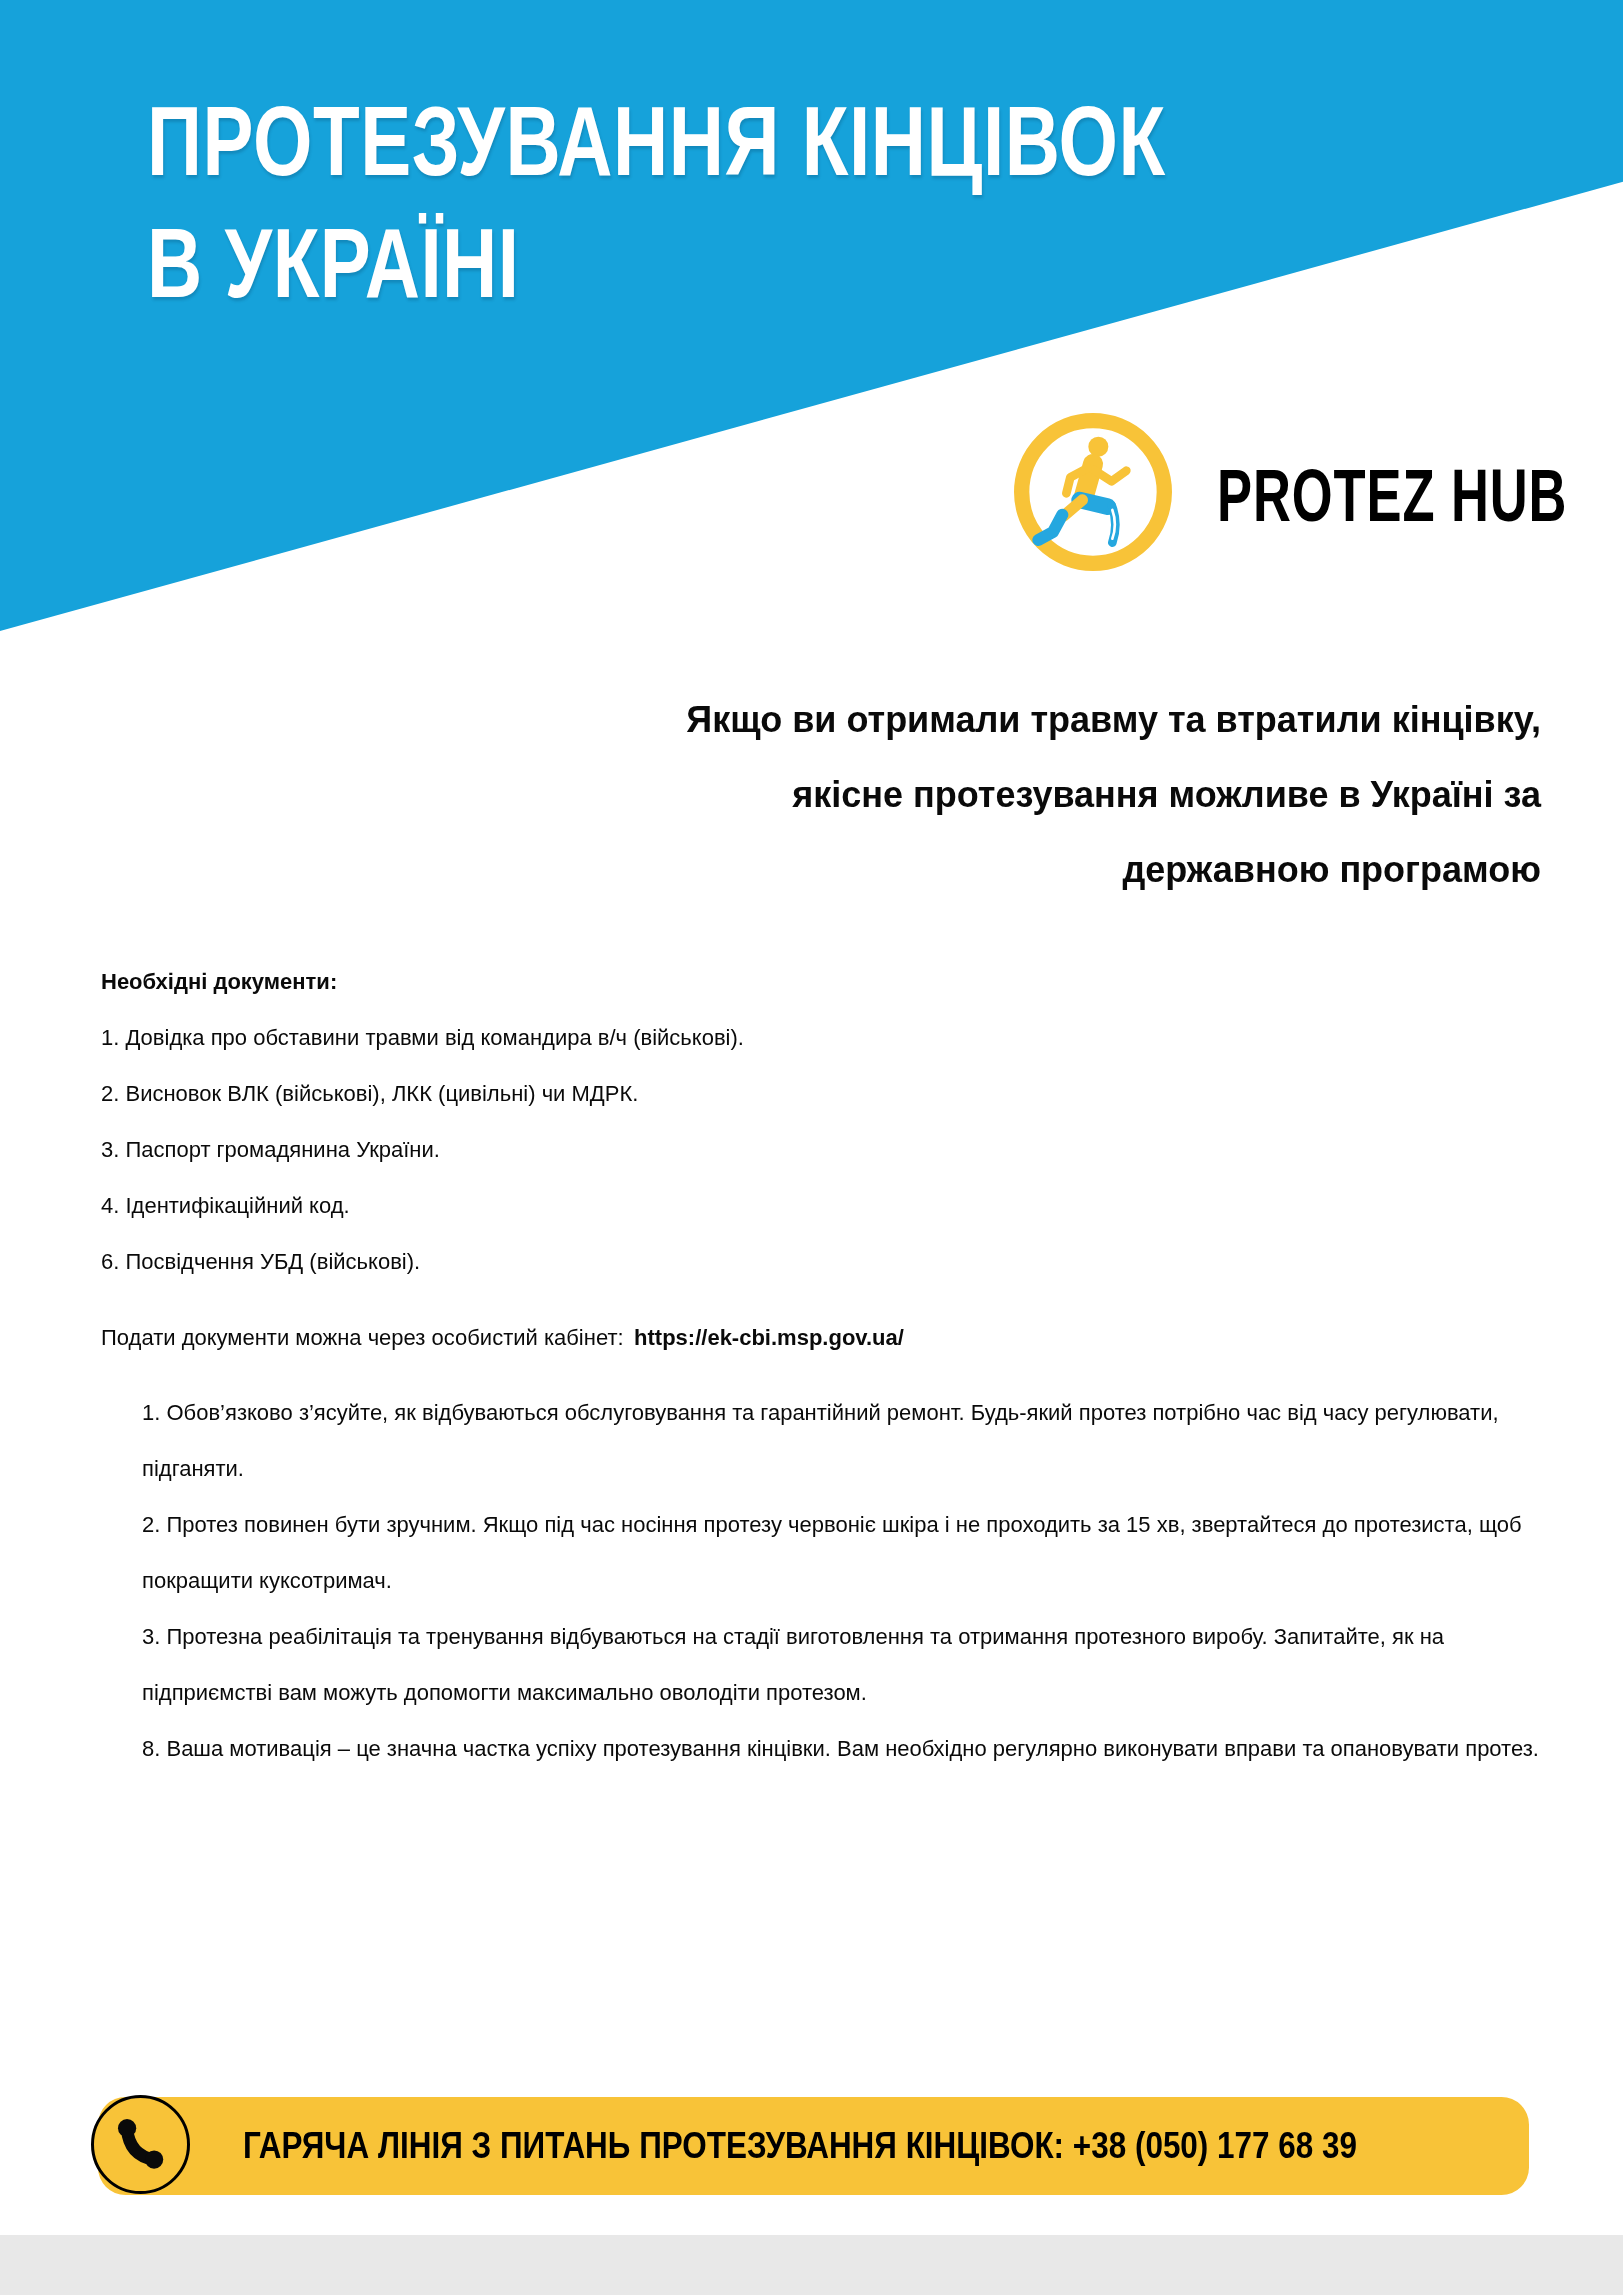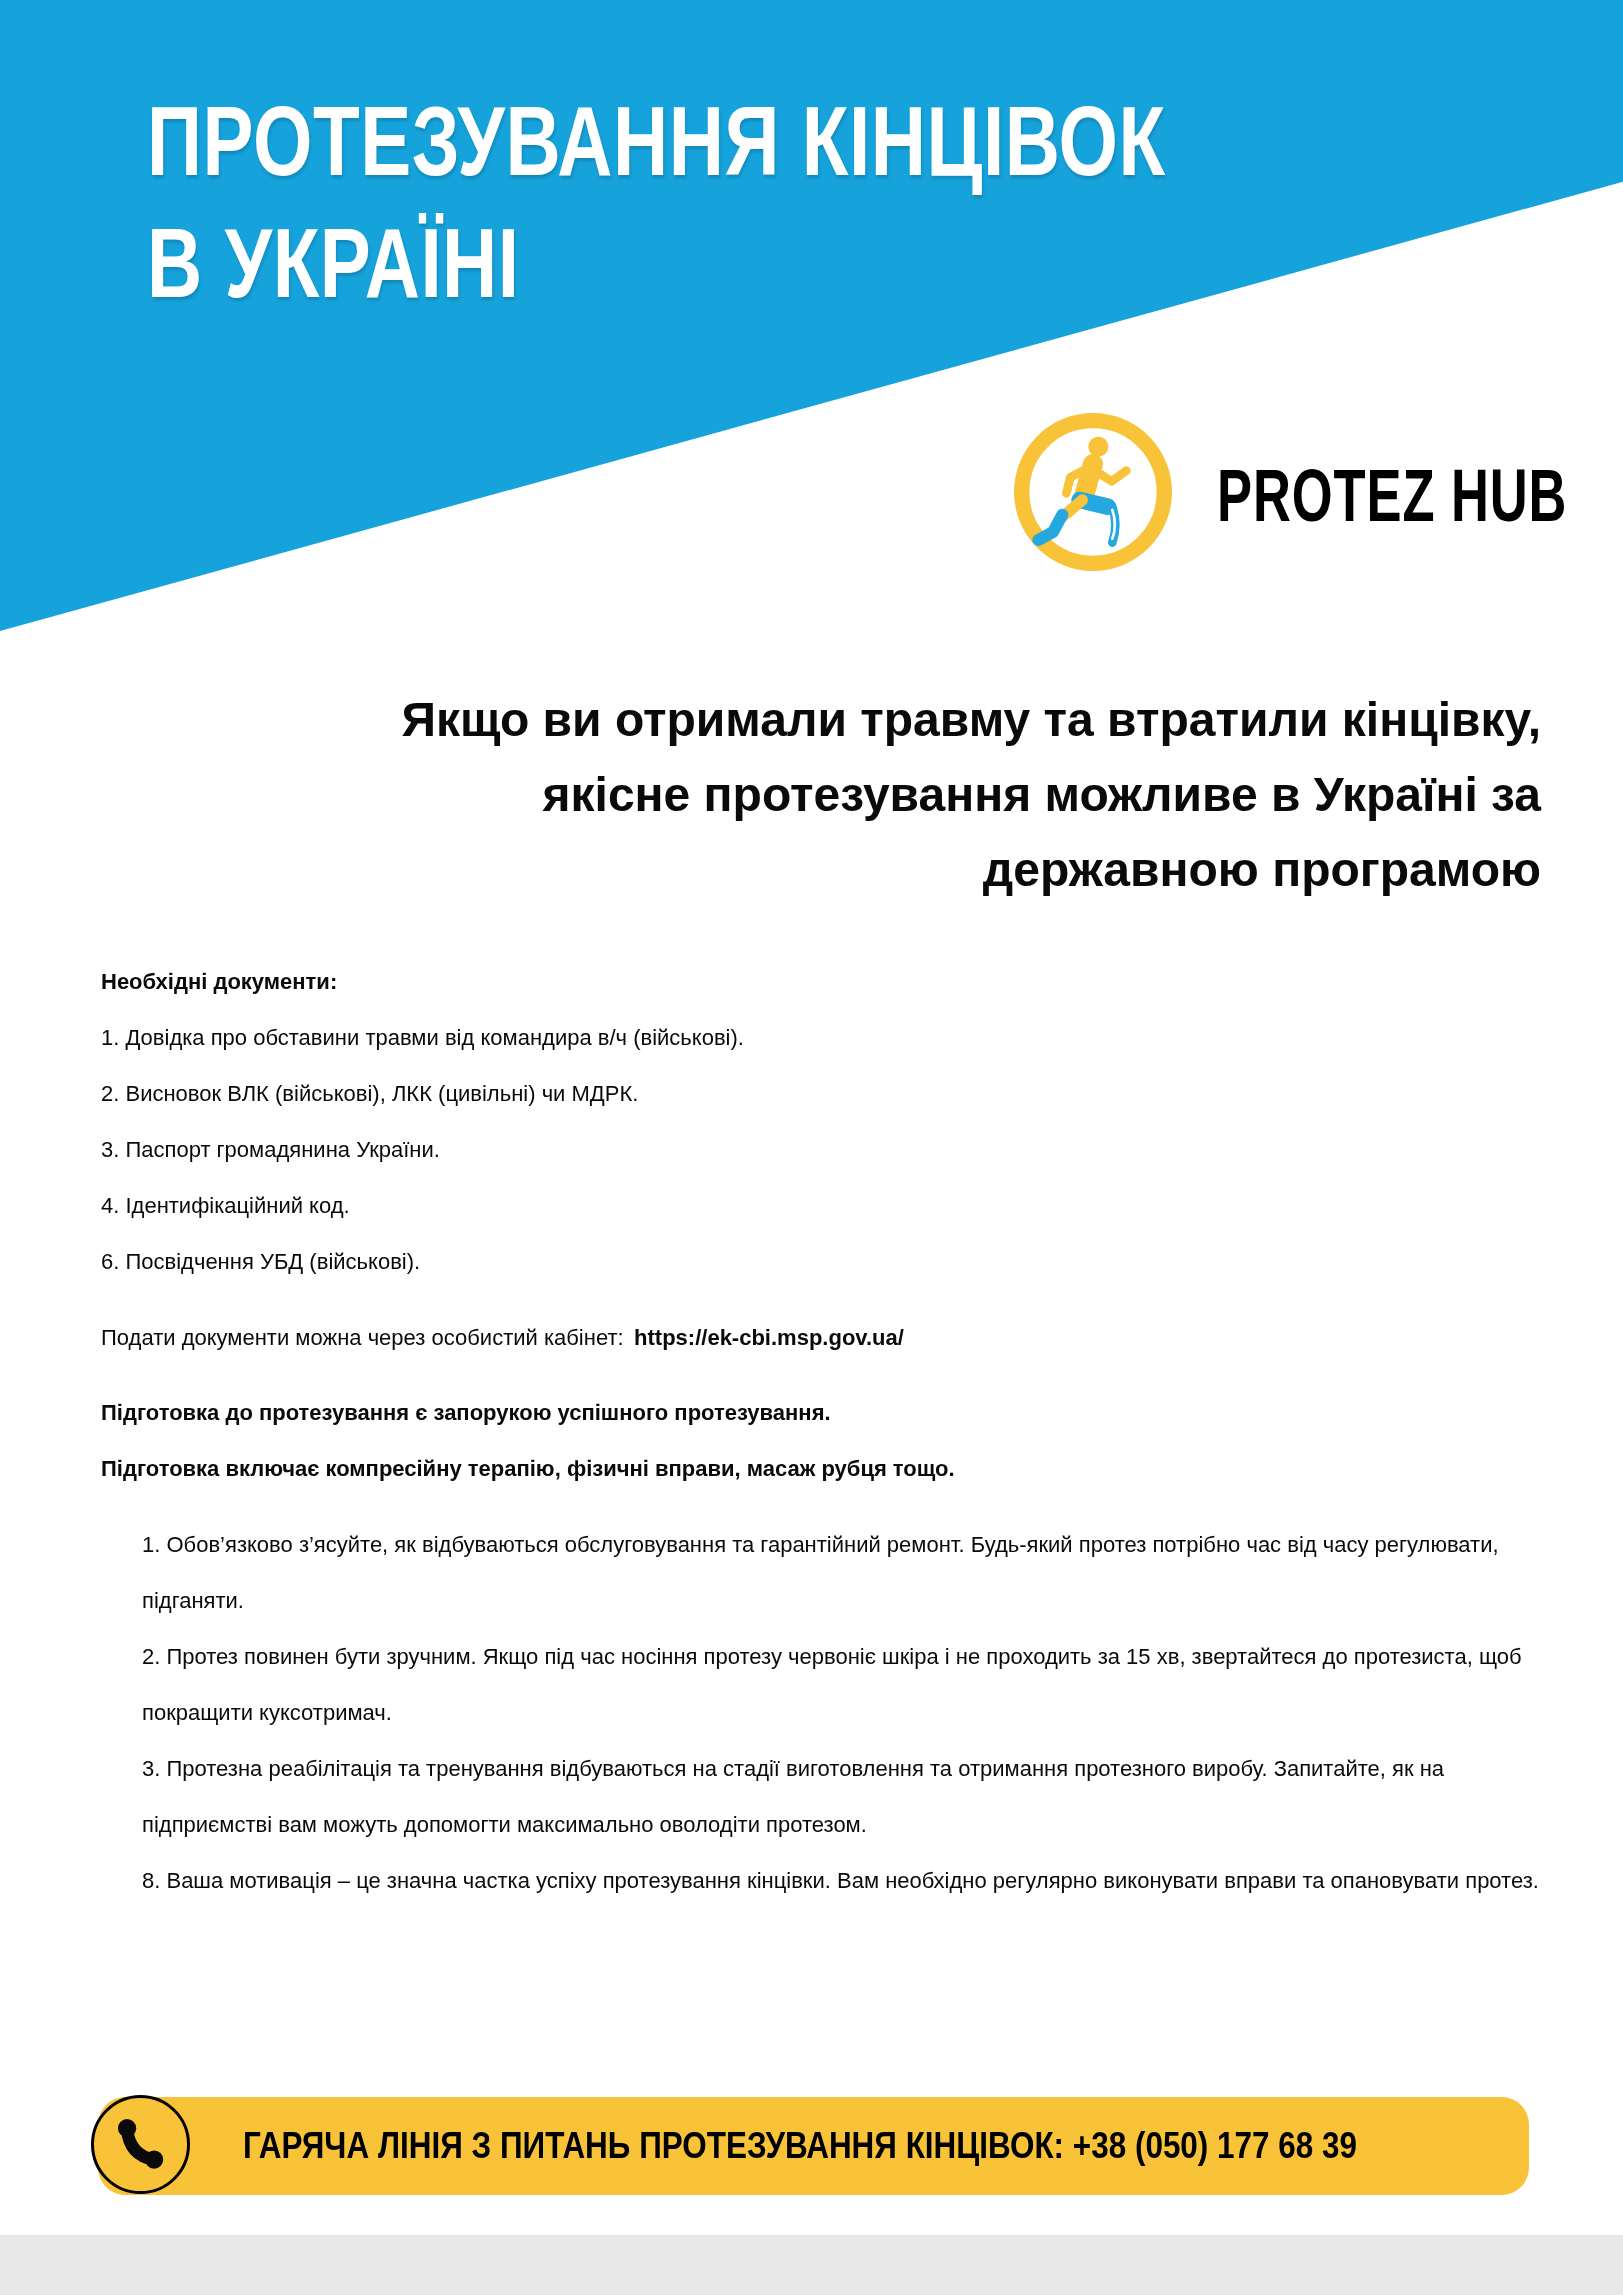--- a/index.html
+++ b/index.html
@@ -62,21 +62,21 @@
   
   .headline {
     position: absolute;
     right: 82px; top: 682px;
     text-align: right;
   }
   .headline-line {
     display: block;
     height: 75px; line-height: 75px;
     white-space: nowrap;
-    font-size: 48px;
+    font-size: 36px;
     font-weight: 700;
   }
 
   
   .body-copy {
     position: absolute;
     left: 101px; top: 954px;
     width: 1446px;
     font-size: 22px;
     line-height: 56px;
@@ -176,24 +176,20 @@
       <li>2. Висновок ВЛК (військові), ЛКК (цивільні) чи МДРК.</li>
       <li>3. Паспорт громадянина України.</li>
       <li>4. Ідентифікаційний код.</li>
       <li>6. Посвідчення УБД (військові).</li>
     </ul>
 
     <div class="submission-line">
       <span>Подати документи можна через особистий кабінет:</span><span class="submission-url">https://ek-cbi.msp.gov.ua/</span>
     </div>
 
-    <div class="preparation-note">
-      <span class="prep-line">Підготовка до протезування є запорукою успішного протезування.</span>
-      <span class="prep-line">Підготовка включає компресійну терапію, фізичні вправи, масаж рубця тощо.</span>
-    </div>
 
     <div class="advice-block">
       <p>1. Обов’язково з’ясуйте, як відбуваються обслуговування та гарантійний ремонт. Будь-який протез потрібно час від часу регулювати, підганяти.</p>
       <p>2. Протез повинен бути зручним. Якщо під час носіння протезу червоніє шкіра і не проходить за 15 хв, звертайтеся до протезиста, щоб покращити куксотримач.</p>
       <p>3. Протезна реабілітація та тренування відбуваються на стадії виготовлення та отримання протезного виробу. Запитайте, як на підприємстві вам можуть допомогти максимально оволодіти протезом.</p>
       <p>8. Ваша мотивація – це значна частка успіху протезування кінцівки. Вам необхідно регулярно виконувати вправи та опановувати протез.</p>
     </div>
 
   </div>
 

